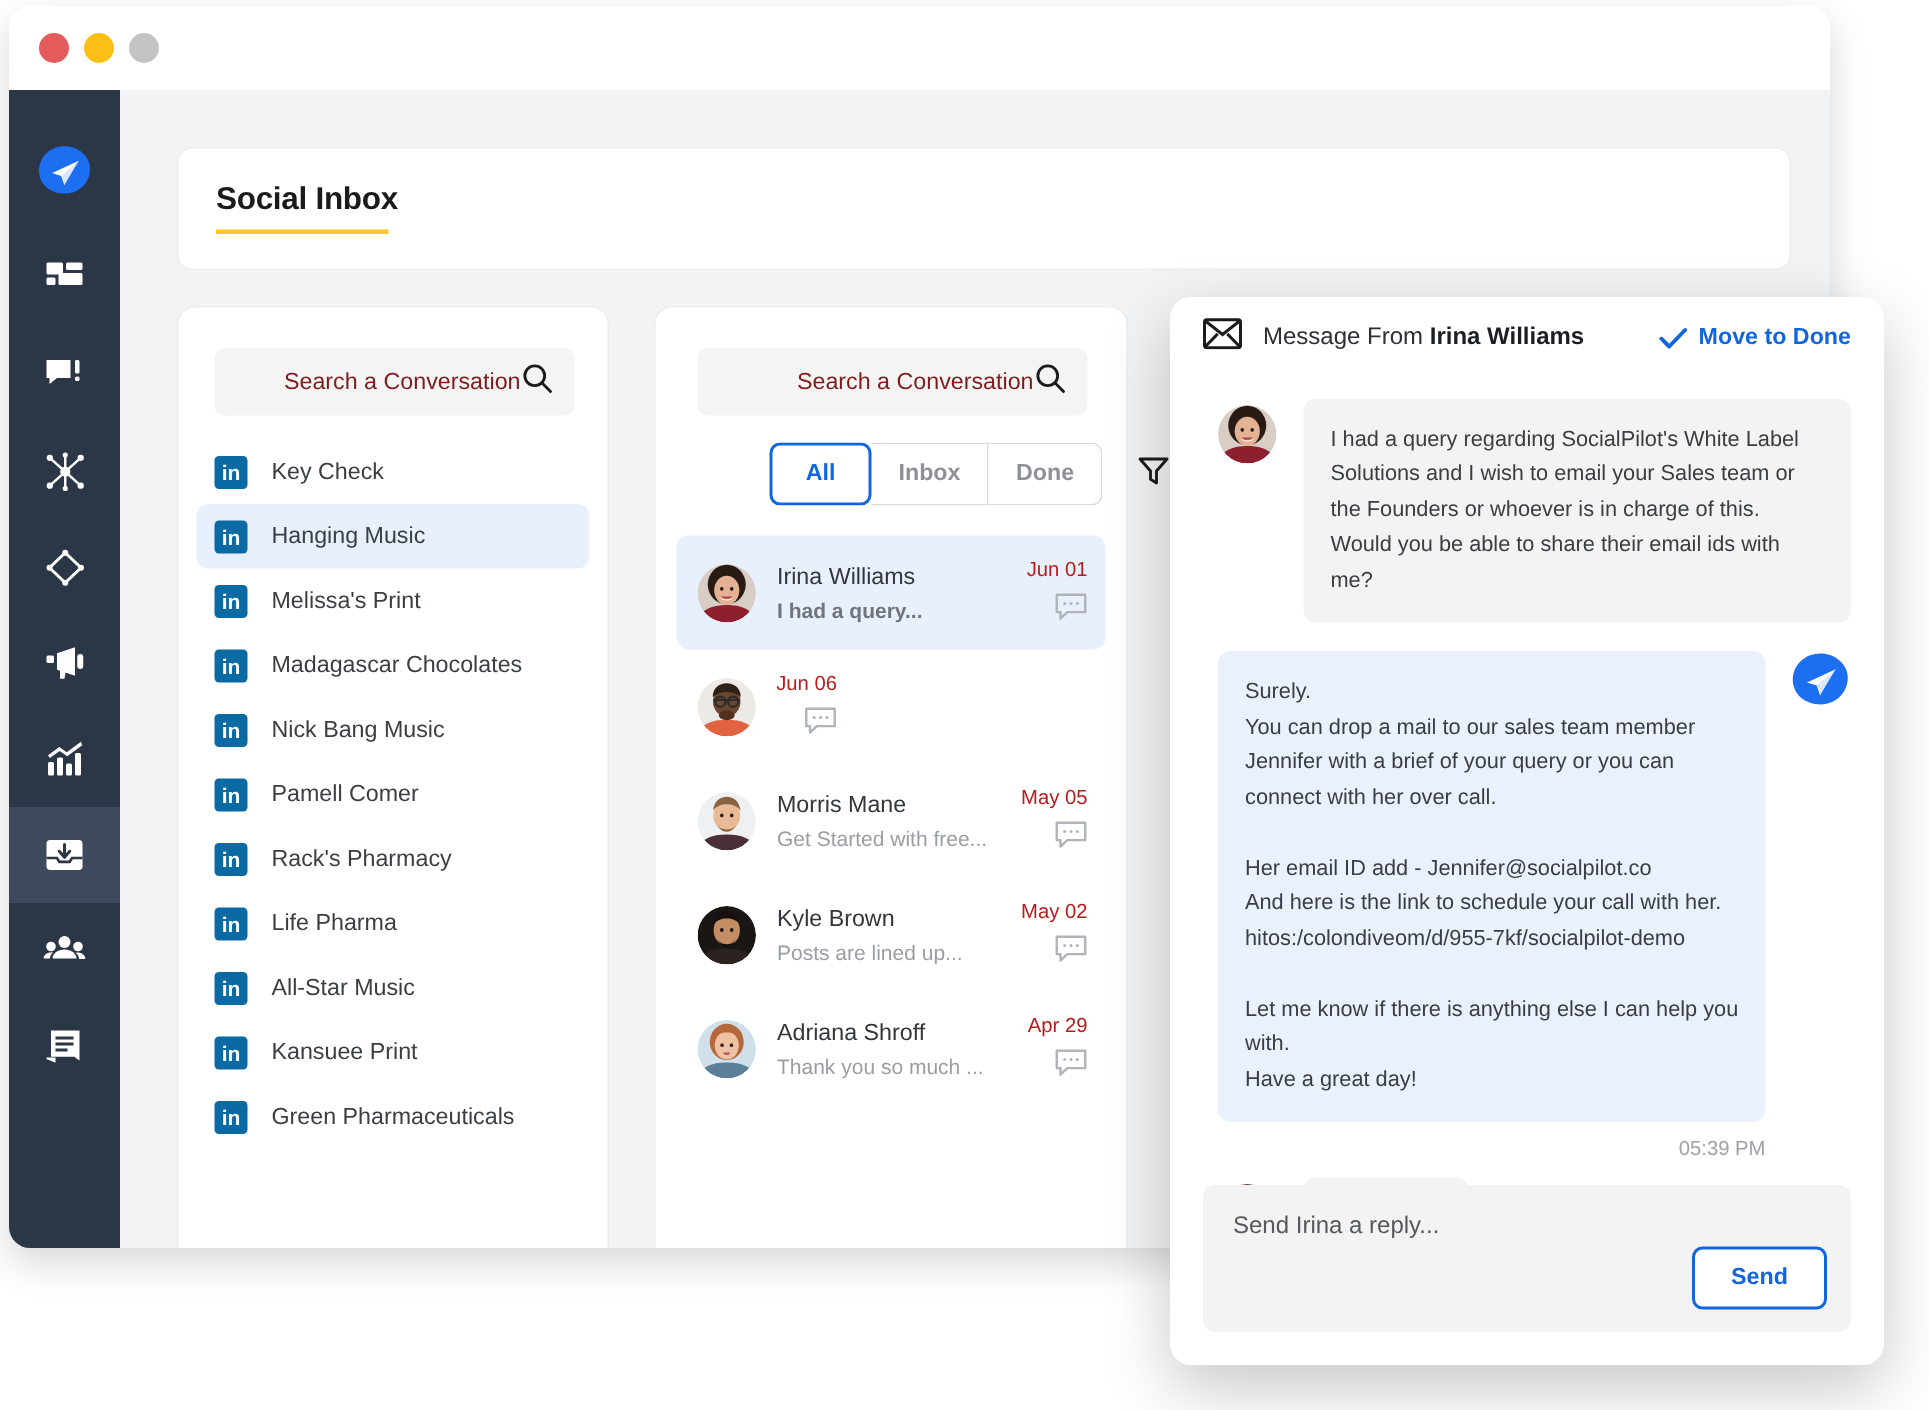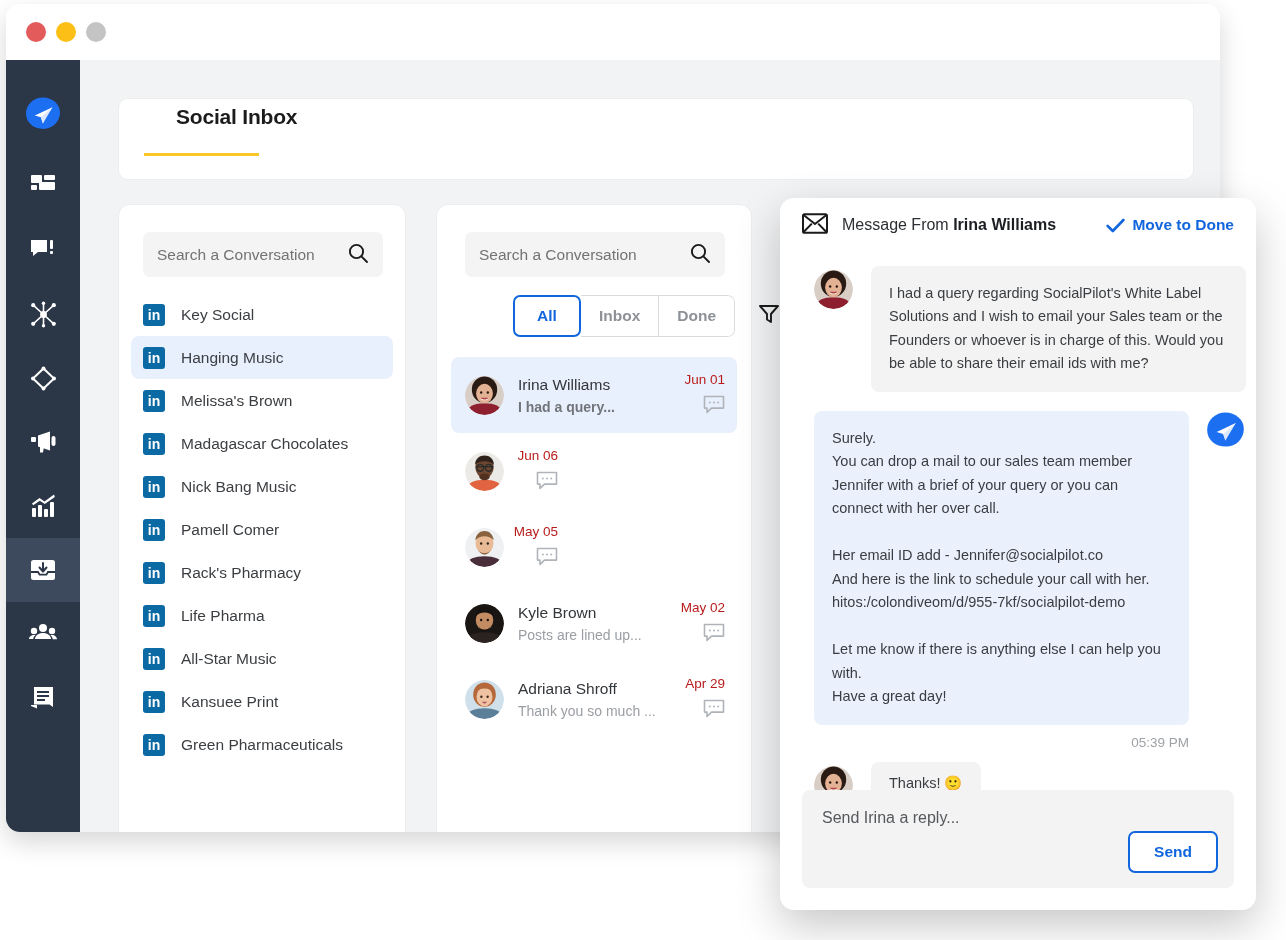--- a/index.html
+++ b/index.html
@@ -103,26 +103,25 @@
     width: 1076px;
     height: 82px;
     background: #ffffff;
     border: 1px solid #eceded;
     border-radius: 10px;
     box-sizing: border-box;
   }
   #page-title {
     position: absolute;
     left: 25px;
-    top: 6px;
+    top: 22px;
     font-size: 21px;
     font-weight: bold;
     color: #1b1b1b;
     letter-spacing: -0.2px;
-    margin-left: 32px;
   }
   #title-underline {
     position: absolute;
     left: 25px;
     top: 54px;
     width: 115px;
     height: 3px;
     background: #fcc727;
   }
 
@@ -147,21 +146,22 @@
     background: #f4f4f5;
     border-radius: 7px;
     display: flex;
     align-items: center;
     padding: 0 14px;
     box-sizing: border-box;
   }
   .search-box .ph {
     flex: 1;
     font-size: 15.5px;
-    color: #737373;
+    color: #7f1d1d;
+    text-align: right;
   }
   #accounts-search { left: 24px; top: 27px; width: 240px; height: 45px; }
   #accounts-list {
     position: absolute;
     left: 12px;
     top: 88px;
     right: 12px;
   }
   .account-row {
     display: flex;
@@ -338,25 +338,25 @@
     color: #1266dd;
     font-size: 15.5px;
     font-weight: bold;
     cursor: pointer;
     white-space: nowrap;
   }
   #move-done .chk { margin-right: 7px; display: flex; }
 
   #msg-body {
     position: absolute;
-    left: 12px;
+    left: 0;
     top: 54px;
     width: 100%;
     bottom: 124px;
-    padding: 14px 22px 0 22px;
+    padding: 14px 22px 0 32px;
     box-sizing: border-box;
   }
   .row-in {
     display: flex;
     align-items: flex-start;
   }
   .msg-avatar {
     width: 39px;
     height: 39px;
     border-radius: 50%;
@@ -608,29 +608,29 @@
             <svg width="22" height="22" viewBox="0 0 22 22" fill="none" stroke="#1b1b1b" stroke-width="1.9">
               <circle cx="9.5" cy="9.5" r="6.6"></circle>
               <path d="M14.4 14.4 20 20" stroke-linecap="round"></path>
             </svg>
           </span>
         </div>
 
         <div id="accounts-list">
             <div class="account-row">
               <span class="li-icon">in</span>
-              <span class="account-name">Key Social</span>
+              <span class="account-name">Key Check</span>
             </div>
             <div class="account-row selected">
               <span class="li-icon">in</span>
               <span class="account-name">Hanging Music</span>
             </div>
             <div class="account-row">
               <span class="li-icon">in</span>
-              <span class="account-name">Melissa's Brown</span>
+              <span class="account-name">Melissa's Print</span>
             </div>
             <div class="account-row">
               <span class="li-icon">in</span>
               <span class="account-name">Madagascar Chocolates</span>
             </div>
             <div class="account-row">
               <span class="li-icon">in</span>
               <span class="account-name">Nick Bang Music</span>
             </div>
             <div class="account-row">
@@ -759,20 +759,24 @@
                     <rect width="40" height="40" fill="#eef0f1"></rect>
                     <path d="M-2 44c2-10.5 9-15 22-15s20 4.5 22 15z" fill="#4a2f3a"></path>
                     <ellipse cx="20" cy="16" rx="9.2" ry="10.4" fill="#e8bb96"></ellipse>
                     <path d="M10.6 12.6c.6-6 4.6-9.4 9.4-9.4s8.8 3.4 9.4 9.4c-2.4-3-5.8-4.2-9.4-4.2s-7 1.2-9.4 4.2z" fill="#8a6240"></path>
                     <ellipse cx="16.6" cy="16" rx="1.2" ry="1.3" fill="#2a1d14"></ellipse>
                     <ellipse cx="23.4" cy="16" rx="1.2" ry="1.3" fill="#2a1d14"></ellipse>
                     <path d="M12.6 20c1.4 5 4.2 7.2 7.4 7.2s6-2.2 7.4-7.2c-1 4-3.4 5.6-7.4 5.6s-6.4-1.6-7.4-5.6z" fill="#8a6240"></path>
                   </g>
                 </svg>
               </div>
+              <div class="conv-mid">
+                <div class="conv-name">Morris Mane</div>
+                <div class="conv-preview">Get Started with free...</div>
+              </div>
               <div class="conv-right"><div class="conv-date">May 05</div><span class="bubble-icon"><svg width="22" height="19" viewBox="0 0 22 19" fill="none" stroke="#b0b4b9" stroke-width="1.6" stroke-linejoin="round">
                     <path d="M1.5 1.5h19v11.6h-12L4 17.4v-4.3H1.5z"></path>
                     <circle cx="6.8" cy="7.4" r="1" fill="#b0b4b9" stroke="none"></circle>
                     <circle cx="11" cy="7.4" r="1" fill="#b0b4b9" stroke="none"></circle>
                     <circle cx="15.2" cy="7.4" r="1" fill="#b0b4b9" stroke="none"></circle>
                   </svg></span></div>
             </div>
             <div class="conv-row">
               <div class="avatar">
                 <svg class="face" viewBox="0 0 40 40">

